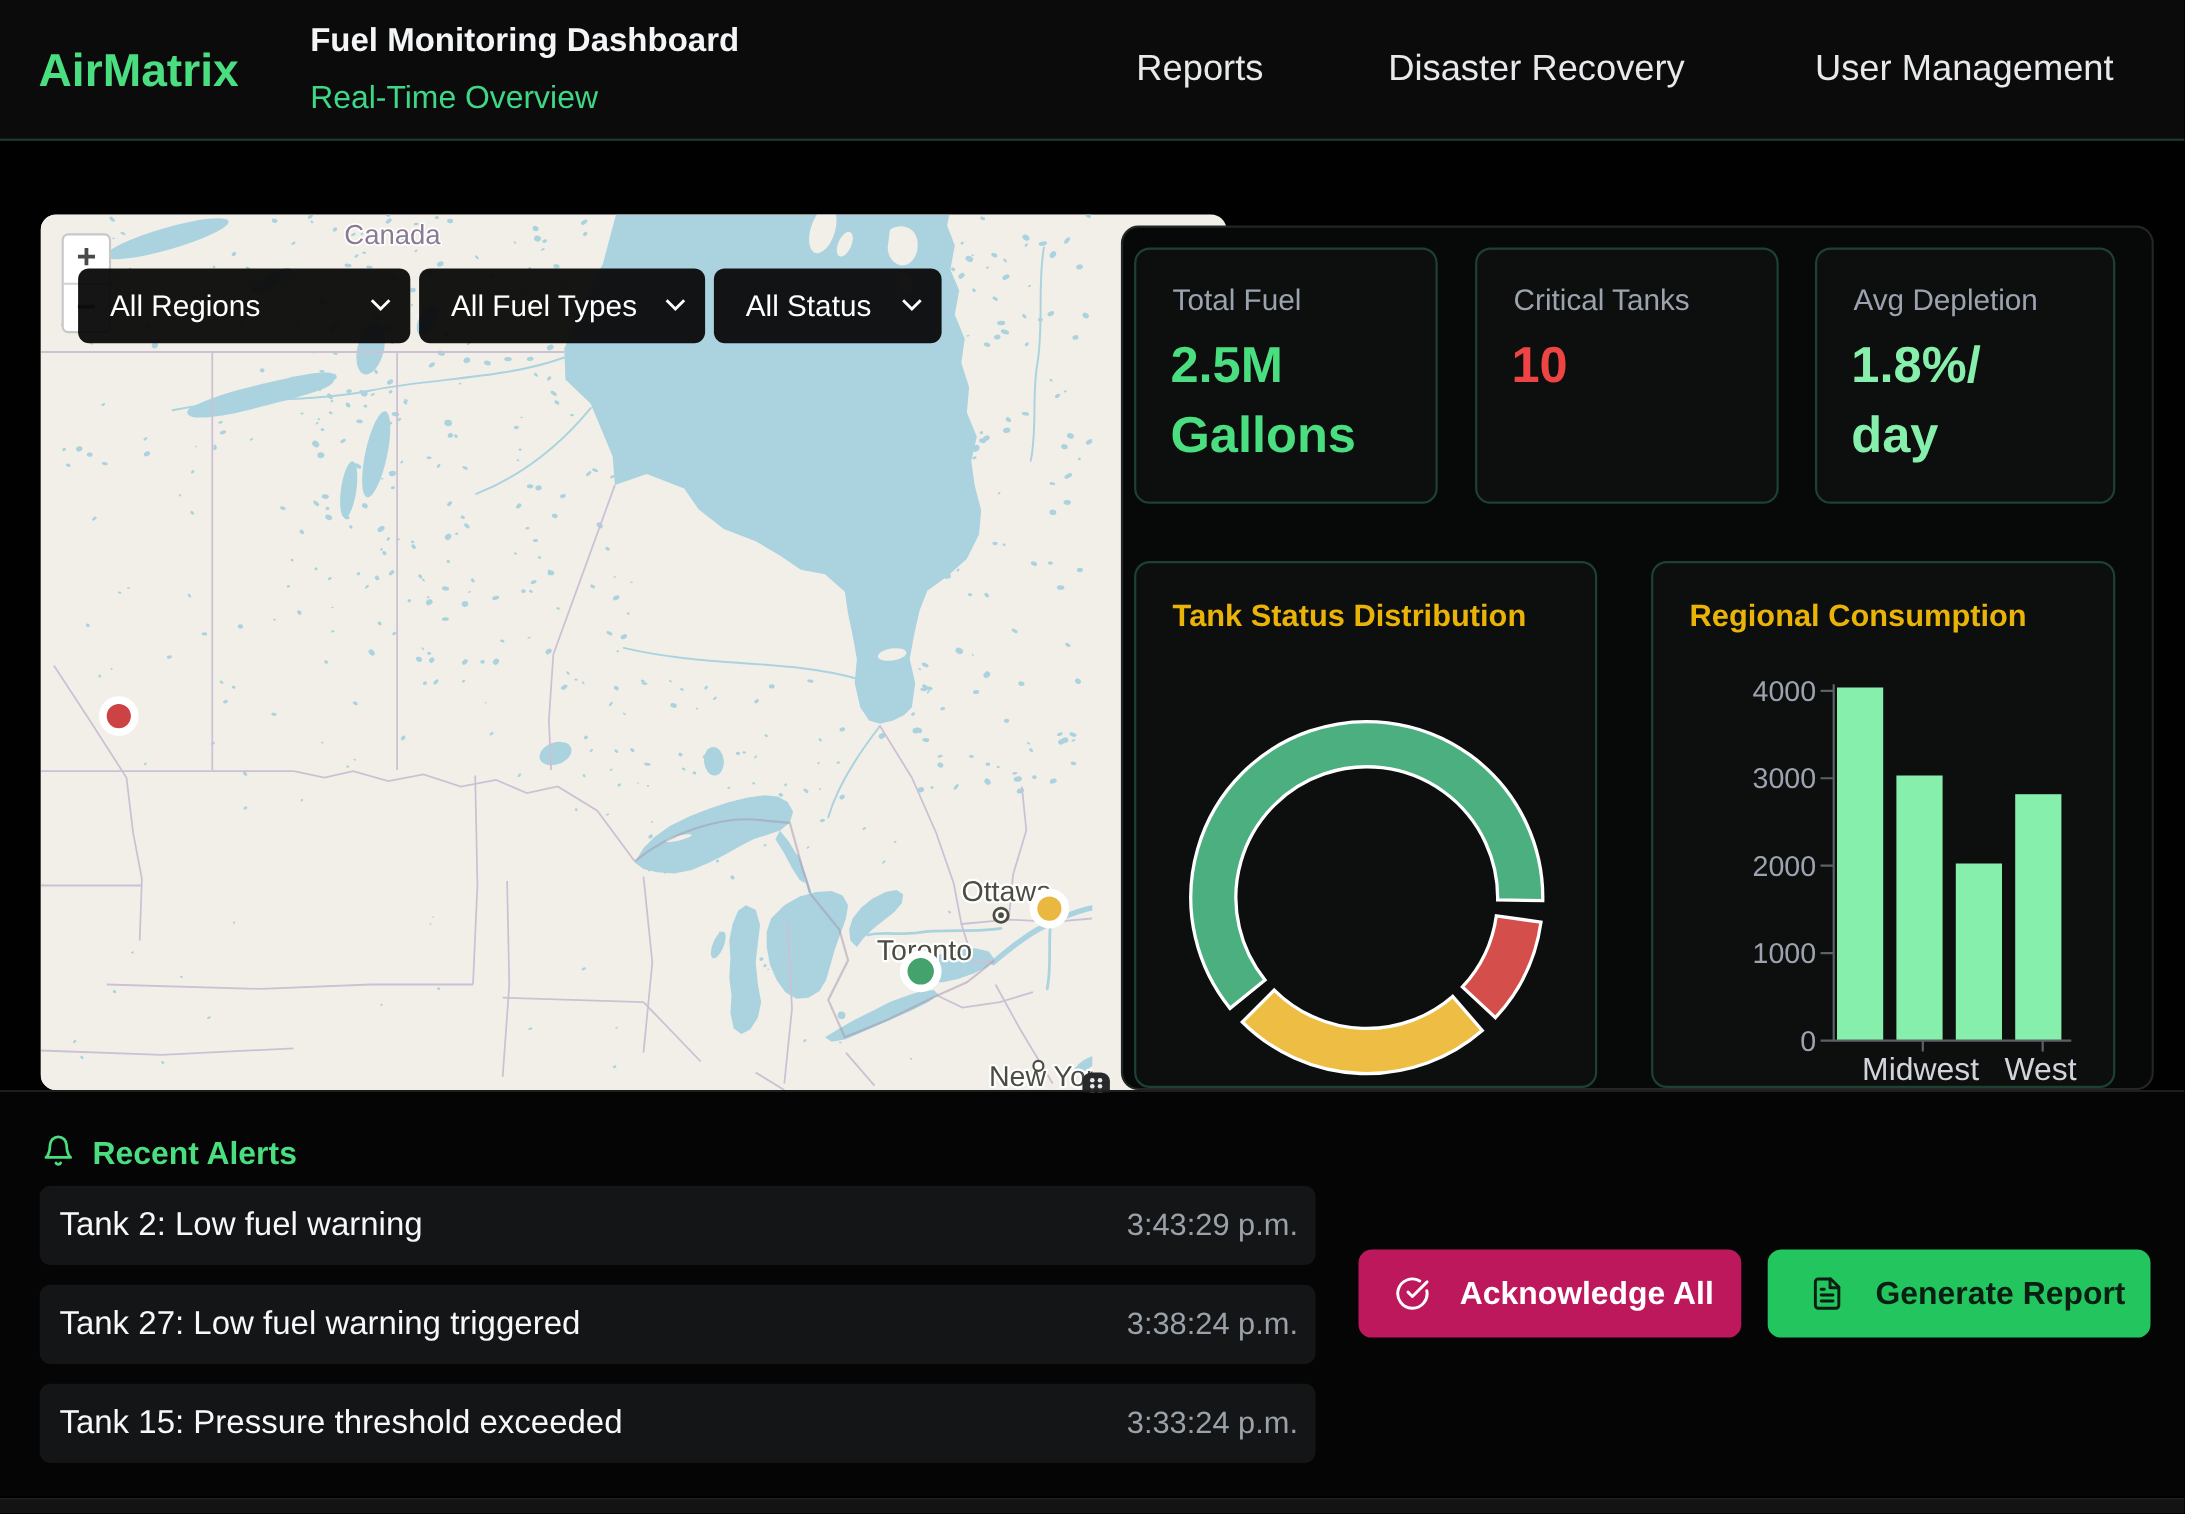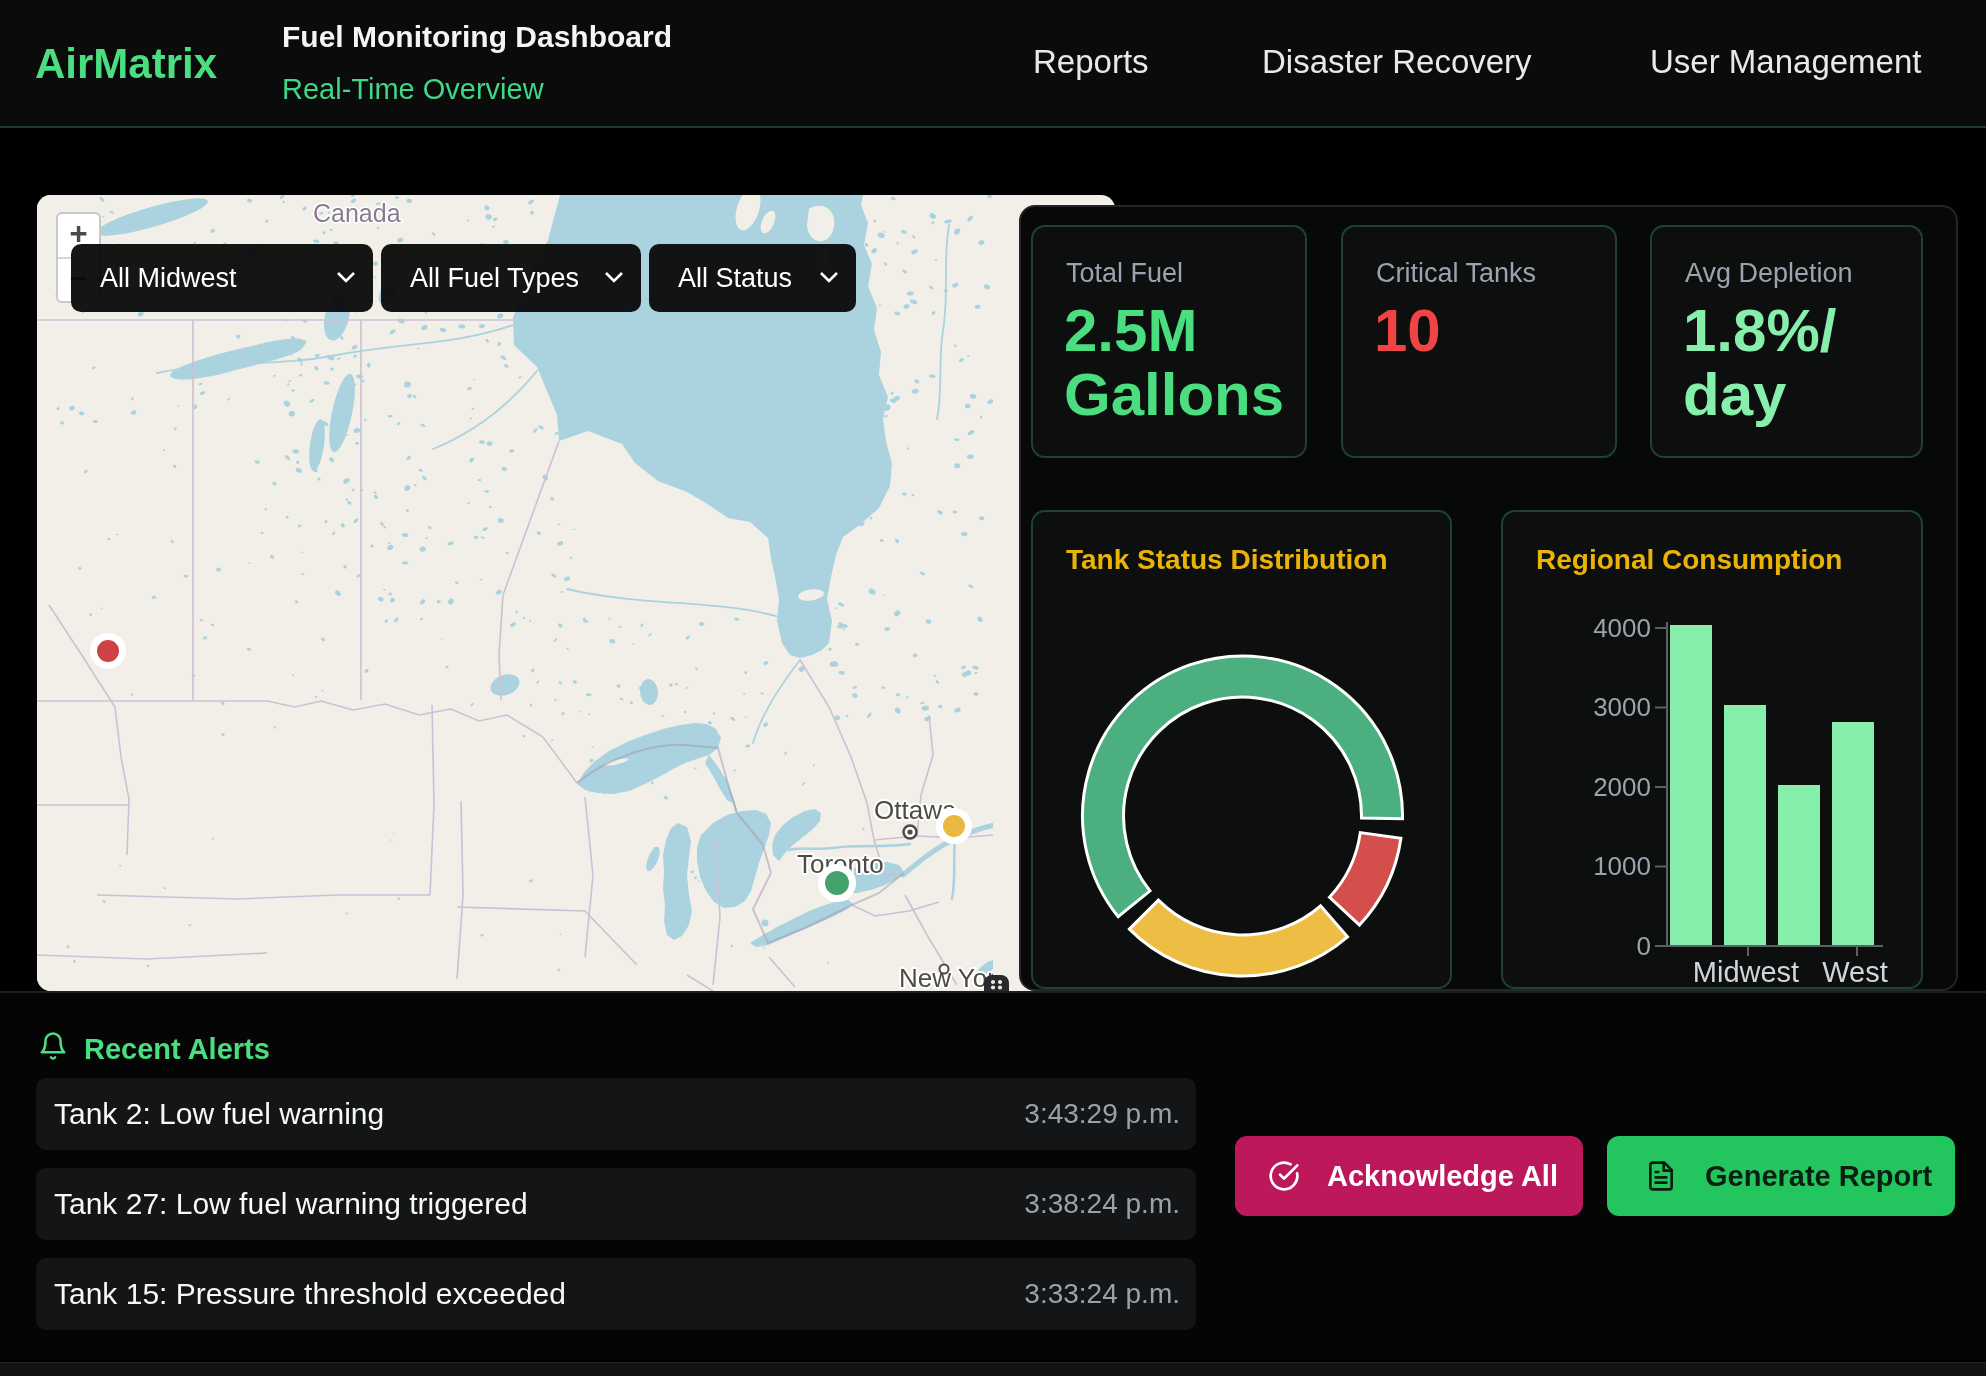--- a/index.html
+++ b/index.html
@@ -11,21 +11,21 @@
 .nav{top:43px;font-size:33px;color:#e7e9eb}
 #map{left:37px;top:195px;width:1078px;height:796px;border-radius:14px;overflow:hidden;background:#f2efe9}
 .pill{top:49px;height:68px;background:rgba(8,8,8,.95);border-radius:10px;color:#fff;font-size:27px;line-height:68px}
 .pill .lbl{position:absolute;left:29px;top:0}
 .pill svg{position:absolute;right:17px;top:26px}
 #zoomctl{left:19px;top:17px;width:45px;height:91px;background:#fff;border:2px solid #c8c8c8;border-radius:6px}
 #zoomctl div{position:absolute;left:0;width:41px;text-align:center;font-size:31px;font-weight:bold;color:#4a4a4a}
 #rpanel{left:1019px;top:205px;width:939px;height:786px;border:2px solid #232625;border-radius:16px;background:#070808}
 .card{background:#0d0f0e;border:2px solid #1d4233;border-radius:14px}
 .stat-lbl{position:absolute;left:33px;top:31px;font-size:27px;color:#9ca3af}
-.stat-val{position:absolute;left:31px;top:72px;font-size:60px;font-weight:bold;line-height:64px}
+.stat-val{position:absolute;left:31px;top:72px;font-size:46px;font-weight:bold;line-height:64px}
 .ctitle{position:absolute;left:33px;top:32px;font-size:28px;font-weight:bold;color:#eab308}
 #bottom{left:0;top:993px;width:1986px;height:367px;background:#050505}
 #ralerts{left:84px;top:40px;font-size:29px;font-weight:bold;color:#4ade80}
 .arow{left:36px;width:1160px;height:72px;background:#131517;border-radius:10px;color:#f7f8f9;font-size:30px;line-height:72px}
 .arow .t{position:absolute;left:18px}
 .arow .tm{position:absolute;right:16px;font-size:28px;color:#9aa1a9}
 .btn{top:143px;width:348px;height:80px;border-radius:12px;font-size:29px;font-weight:bold;line-height:80px}
 #btm-strip{left:0;top:1362px;width:1986px;height:14px;background:#131313;border-top:1px solid #262626}
 </style></head>
 <body>
@@ -622,21 +622,21 @@
     <circle cx="917" cy="631" r="14.5" fill="#eab840" stroke-width="7"></circle>
     <circle cx="800" cy="688" r="15.5" fill="#44a36d" stroke-width="7"></circle>
   </g>
 </svg>
   <div id="zoomctl" class="abs">
       <div style="top:2px">+</div>
       <div style="top:47px">−</div>
       <div style="top:43px;height:2px;background:#d5d5d5;width:41px"></div>
     </div>
   <div class="abs pill" style="left:34px;width:302px">
-      <span class="lbl">All Midwest</span>
+      <span class="lbl">All Regions</span>
       <svg width="20" height="14" viewBox="0 0 20 14">
         <path d="M2,3 L10,11 L18,3" stroke="#fff" stroke-width="2.6" fill="none"></path>
       </svg>
     </div>
   <div class="abs pill" style="left:344px;width:260px">
       <span class="lbl">All Fuel Types</span>
       <svg width="20" height="14" viewBox="0 0 20 14">
         <path d="M2,3 L10,11 L18,3" stroke="#fff" stroke-width="2.6" fill="none"></path>
       </svg>
     </div>

